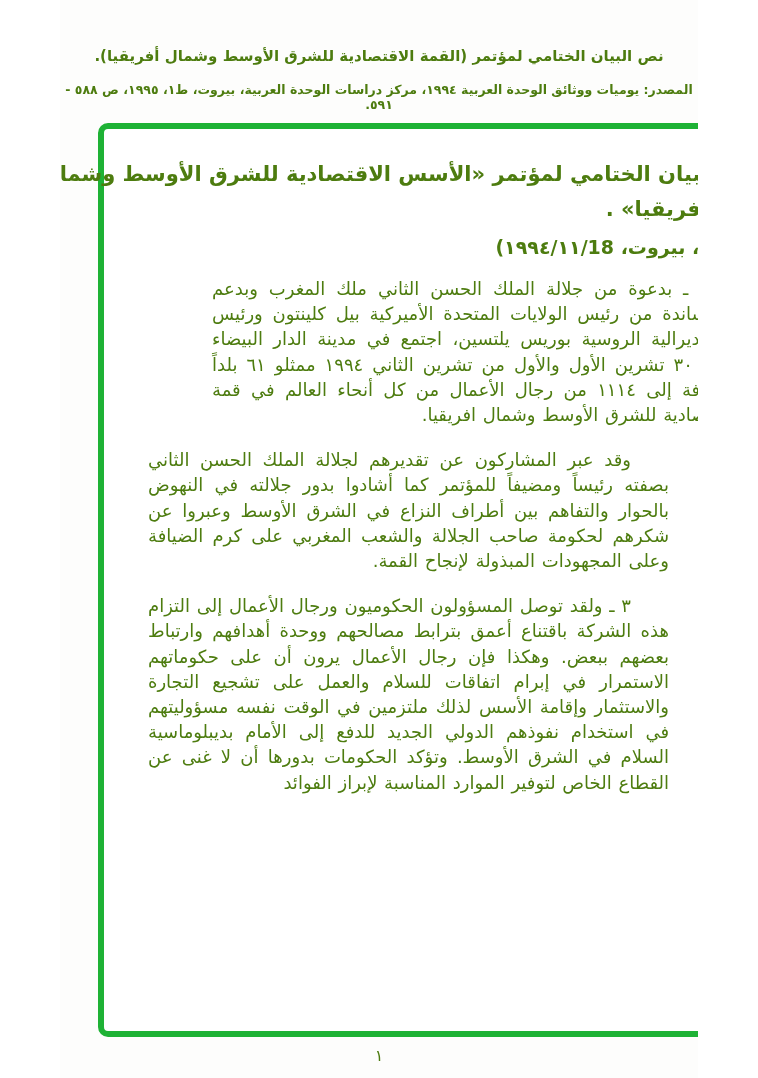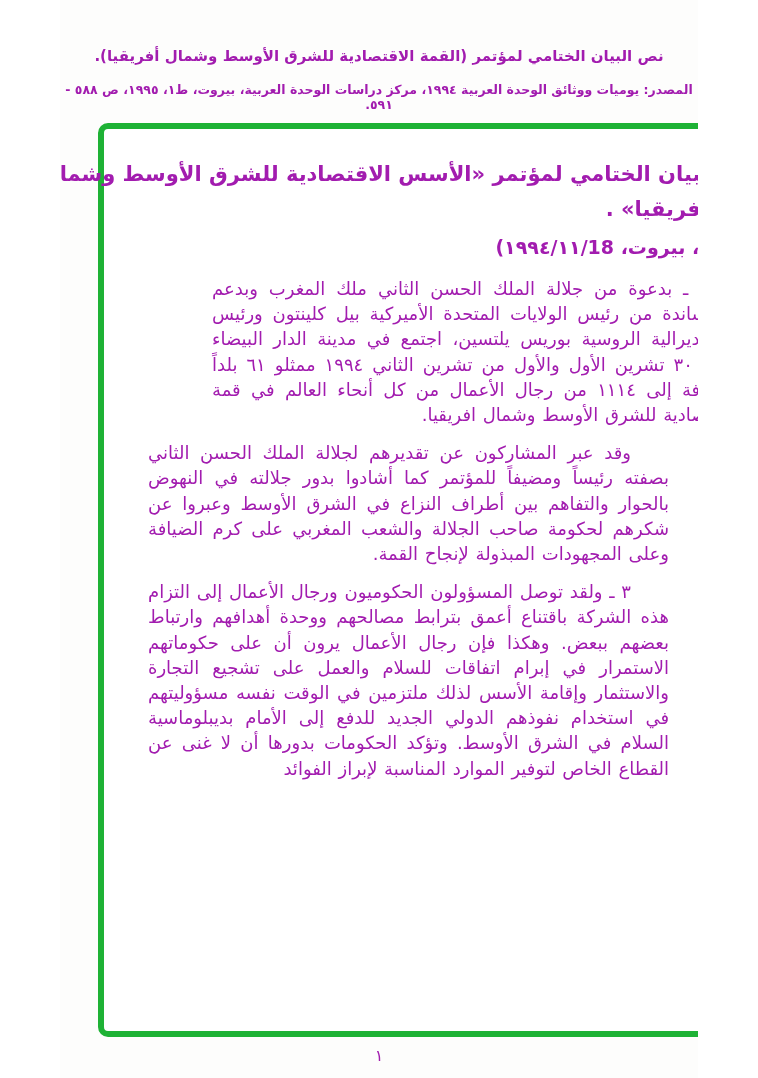--- a/index.html
+++ b/index.html
@@ -3,21 +3,21 @@
 <meta charset="utf-8">
 <style>
   html, body { margin:0; padding:0; background:#ffffff; }
   .page {
     position: relative;
     width: 638px;
     height: 1078px;
     margin: 0 auto;
     background: #fdfdfc;
     font-family: "DejaVu Sans", sans-serif;
-    color: #a21caf;
+    color: #4d7c0f;
     direction: rtl;
     overflow: hidden;
     text-decoration: underline;
   }
   .header-title {
     position: absolute; top: 47px; left: 0; right: 0;
     text-align: center;
     font-size: 15px; font-weight: bold;
     letter-spacing: 0px;
   }
@@ -51,21 +51,21 @@
     text-align: justify;
     font-size: 18px;
     line-height: 25.2px;
     word-spacing: 1px;
   }
   .para-first {
     margin: 18px 50px 0 108px;
     text-indent: 6px;
   }
   .para-rest {
-    margin: 13px 107px 0 44px;
+    margin: 20px 107px 0 44px;
     text-indent: 38px;
   }
   .page-number {
     position: absolute; bottom: 13px; left: 0; right: 0;
     text-align: center;
     font-size: 16px;
   }
 </style>
 </head>
 <body>

